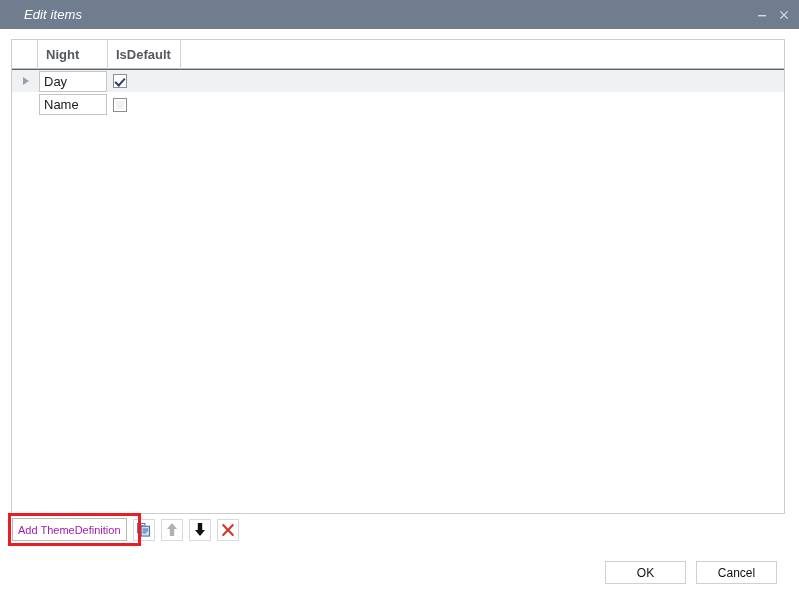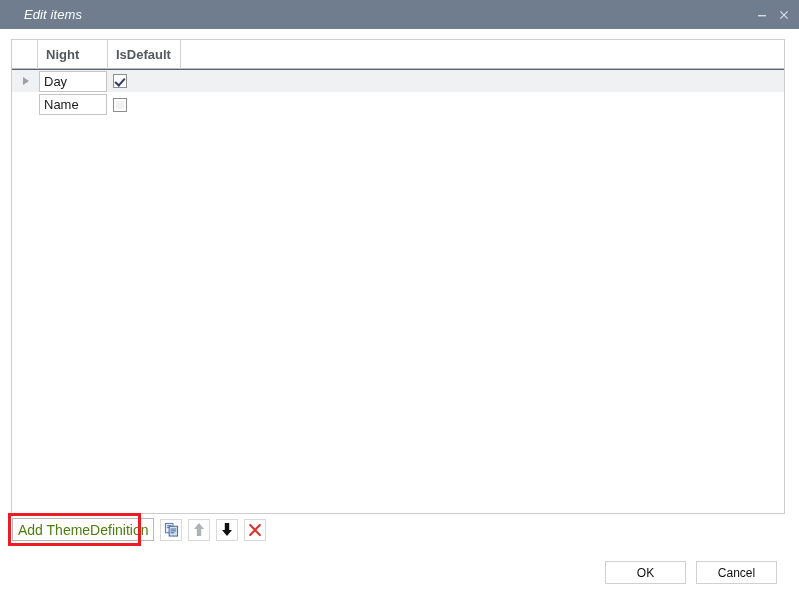--- a/index.html
+++ b/index.html
@@ -168,22 +168,22 @@
   #toolbar {
     position: absolute;
     left: 12px; top: 518px;
     display: flex;
     align-items: center;
   }
   #add-button {
     height: 23px;
     border: 1px solid #b7b7b7;
     background: #ffffff;
-    font-size: 14px;
-    color: #4d7c0f;
+    font-size: 11px;
+    color: #a21caf;
     padding: 0 5px;
     display: flex;
     align-items: center;
     white-space: nowrap;
     cursor: default;
   }
   .icon-btn {
     width: 22px; height: 22px;
     border: 1px solid #d9d9d9;
     background: #ffffff;

